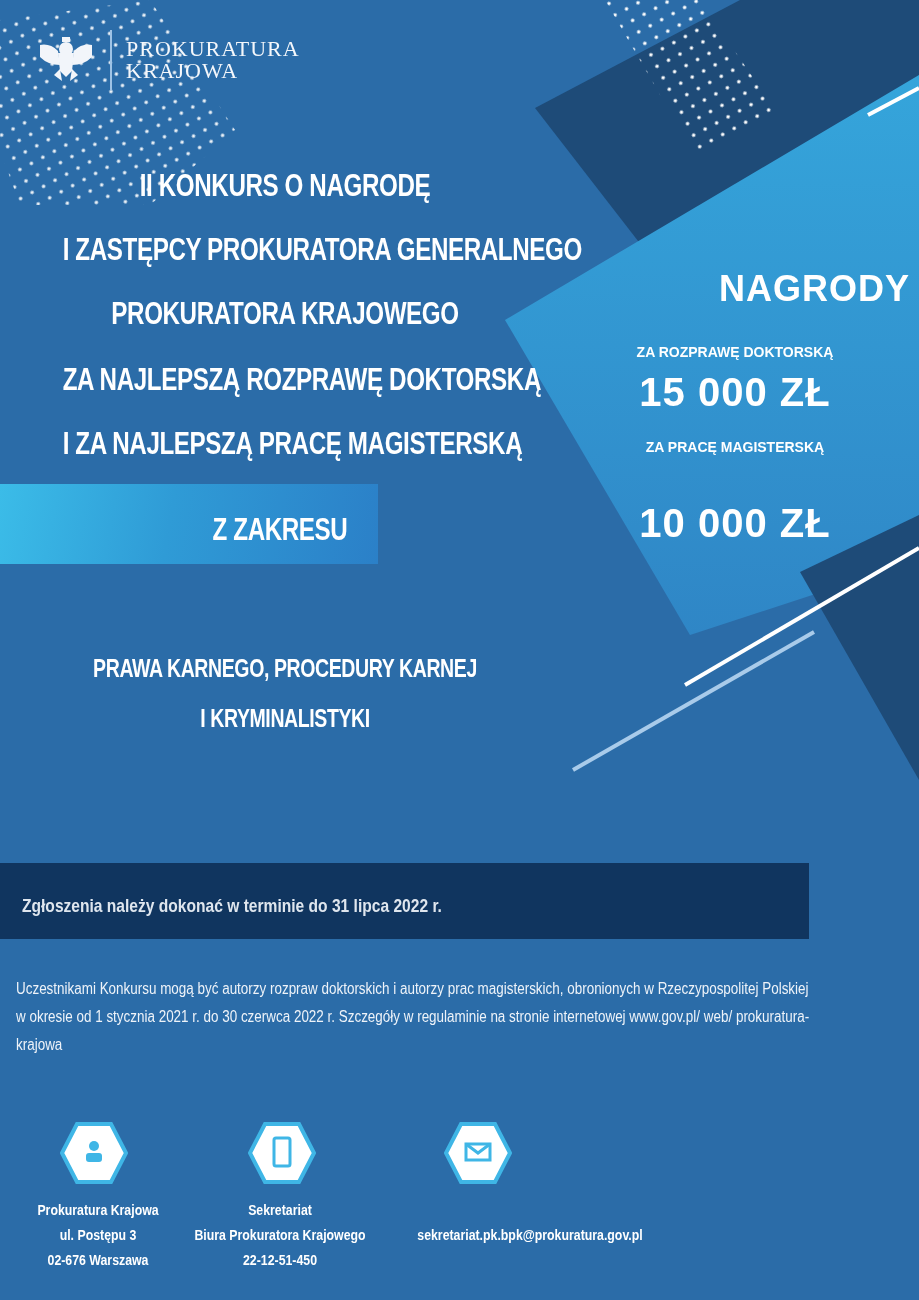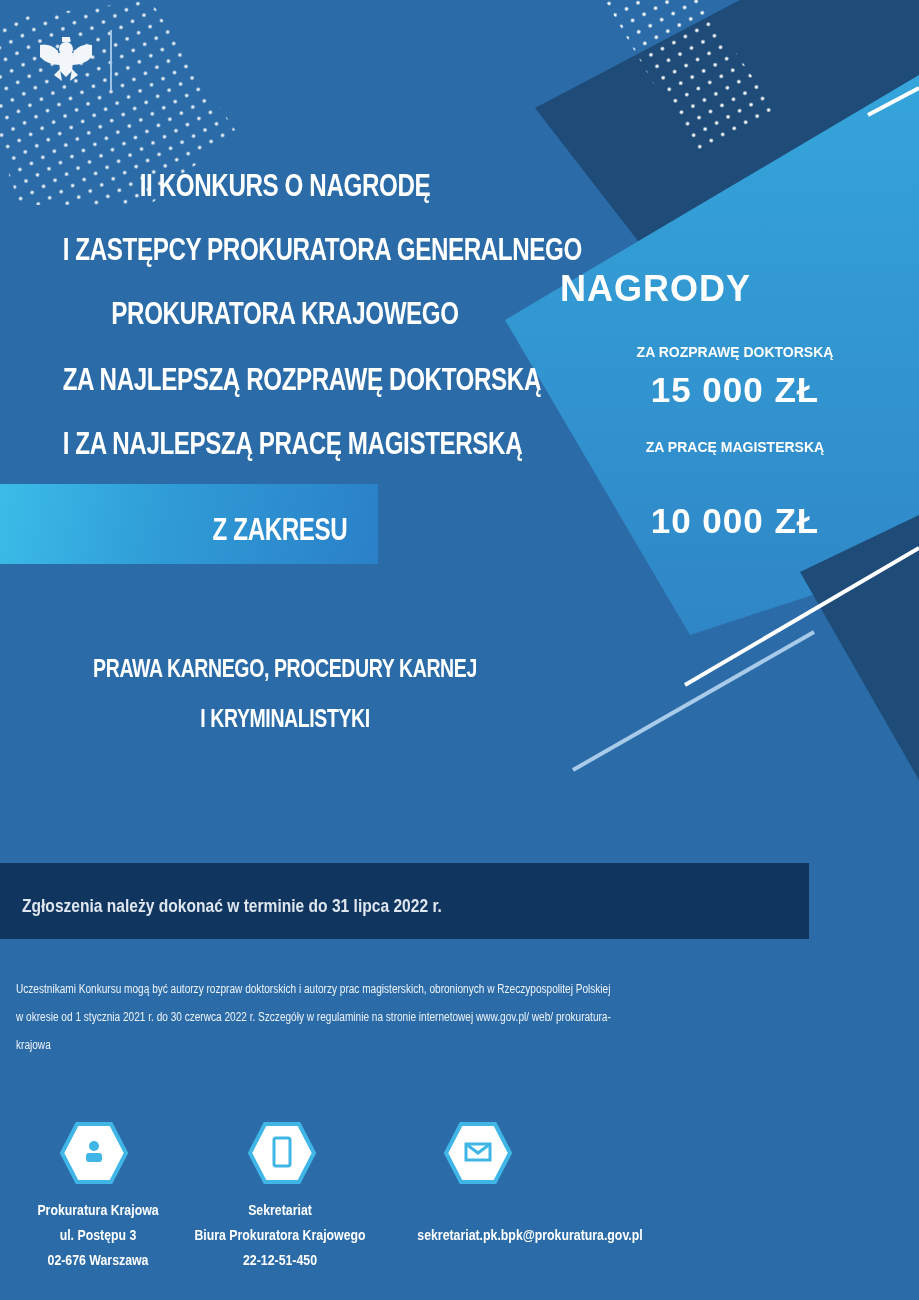--- a/index.html
+++ b/index.html
@@ -4,26 +4,26 @@
 <style>
   html, body { margin:0; padding:0; }
   body { width:919px; height:1300px; overflow:hidden; background:#2b6ca8; position:relative; font-family:"Liberation Sans", sans-serif; color:#fff; }
   .abs { position:absolute; }
   svg.bg { position:absolute; left:0; top:0; }
   .logo { left:36px; top:30px; display:flex; align-items:center; }
   .logo-text { font-family:"Liberation Serif", serif; font-size:22px; line-height:22px; letter-spacing:1px; color:#f4f7fb; }
   .logo-sep { width:2px; height:60px; background:#9ec3e6; margin:0 14px 0 14px; }
   .title-line { position:absolute; left:0; width:570px; text-align:center; font-weight:bold; font-size:31px; letter-spacing:-0.5px; transform:scaleX(0.78); white-space:nowrap; }
   .zakres-bar { left:0; top:484px; width:378px; height:80px; background:linear-gradient(100deg,#3bbce8 0%,#2f9bd6 45%,#2b80c8 100%); }
-  .prize-title { left:560px; top:268px; width:350px; text-align:left; font-weight:bold; font-size:36px; letter-spacing:1px; }
+  .prize-title { left:560px; top:268px; width:350px; text-align:right; font-weight:bold; font-size:36px; letter-spacing:1px; }
   .prize-label { left:560px; width:350px; text-align:center; font-weight:bold; font-size:14px; }
-  .prize-amount { left:560px; width:350px; text-align:center; font-weight:bold; font-size:35px; letter-spacing:1px; }
+  .prize-amount { left:560px; width:350px; text-align:center; font-weight:bold; font-size:40px; letter-spacing:1px; }
   .deadline-bar { left:0; top:863px; width:809px; height:76px; background:#10355f; }
   .deadline-text { left:22px; top:895px; font-weight:bold; font-size:19px; color:#dfe6ee; transform:scaleX(0.82); transform-origin:left center; white-space:nowrap; }
-  .info { left:16px; top:975px; width:900px; font-size:12px; line-height:28px; color:#eef3f9; }
+  .info { left:16px; top:975px; width:900px; font-size:16px; line-height:28px; color:#eef3f9; }
   .info p { margin:0; white-space:nowrap; transform:scaleX(0.84); transform-origin:left center; }
   .hex { width:68px; height:62px; }
   .contact-text { text-align:center; font-weight:bold; font-size:14px; line-height:25px; color:#fff; transform:scaleX(0.88); white-space:nowrap; }
 </style>
 </head>
 <body>
 
 <svg class="bg" width="919" height="1300">
   <defs>
     <pattern id="dots" width="13" height="13" patternUnits="userSpaceOnUse" patternTransform="rotate(-28)">
@@ -58,20 +58,24 @@
       <rect x="26" y="2" width="8" height="5"></rect>
       <ellipse cx="30" cy="14" rx="7" ry="7"></ellipse>
       <path d="M4 10 Q14 8 22 16 L24 30 Q12 30 4 22 Z"></path>
       <path d="M56 10 Q46 8 38 16 L36 30 Q48 30 56 22 Z"></path>
       <path d="M22 18 L38 18 L36 36 L30 42 L24 36 Z"></path>
       <path d="M18 40 L24 34 L26 46 Z"></path>
       <path d="M42 40 L36 34 L34 46 Z"></path>
     </g>
   </svg>
   <div class="logo-sep"></div>
+  <div>
+    <div class="logo-text">PROKURATURA</div>
+    <div class="logo-text">KRAJOWA</div>
+  </div>
 </div>
 
 <div class="title-line" style="top:168px;">II KONKURS O NAGRODĘ</div>
 <div class="title-line" style="top:232px;">I ZASTĘPCY PROKURATORA GENERALNEGO</div>
 <div class="title-line" style="top:296px;">PROKURATORA KRAJOWEGO</div>
 <div class="title-line" style="top:362px;">ZA NAJLEPSZĄ ROZPRAWĘ DOKTORSKĄ</div>
 <div class="title-line" style="top:426px;">I ZA NAJLEPSZĄ PRACĘ MAGISTERSKĄ</div>
 
 <div class="abs zakres-bar"></div>
 <div class="title-line" style="top:512px; left:70px; width:420px;">Z ZAKRESU</div>

